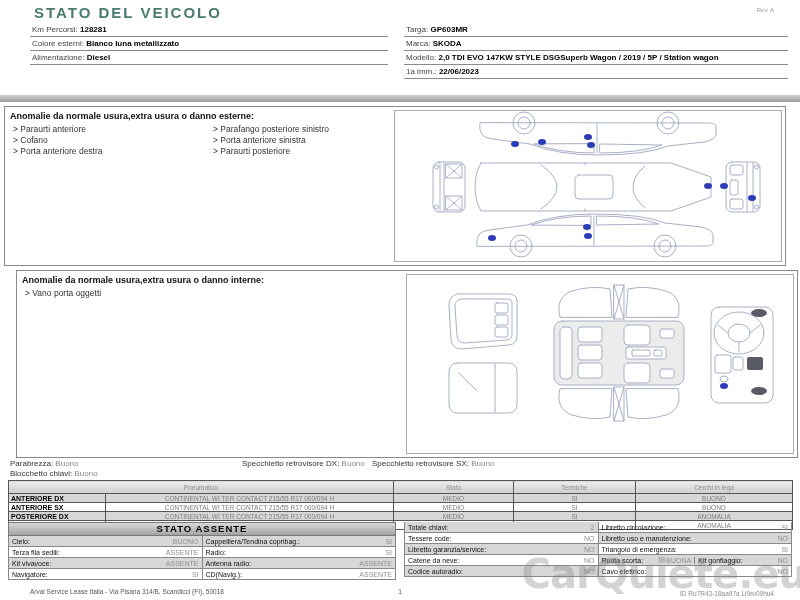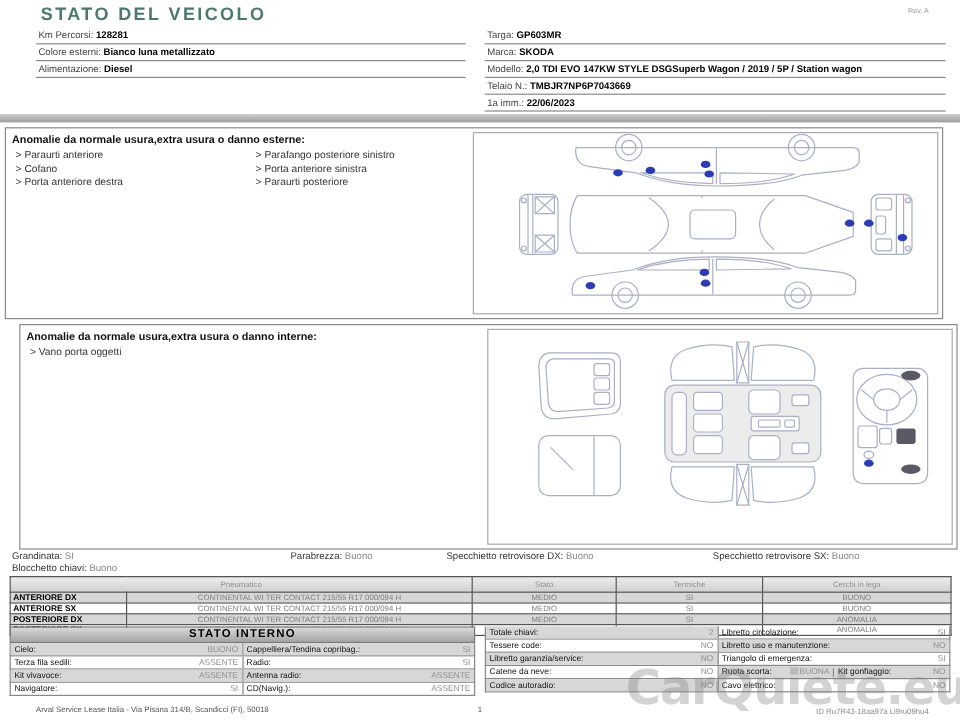--- a/index.html
+++ b/index.html
@@ -89,21 +89,20 @@
 
   <div class="info-block" id="info-left">
       <div class="info-row"><span class="lbl">Km Percorsi: </span><span class="val">128281</span></div>
       <div class="info-row"><span class="lbl">Colore esterni: </span><span class="val">Bianco luna metallizzato</span></div>
       <div class="info-row"><span class="lbl">Alimentazione: </span><span class="val">Diesel</span></div>
     </div>
   <div class="info-block" id="info-right">
       <div class="info-row"><span class="lbl">Targa: </span><span class="val">GP603MR</span></div>
       <div class="info-row"><span class="lbl">Marca: </span><span class="val">SKODA</span></div>
       <div class="info-row"><span class="lbl">Modello: </span><span class="val">2,0 TDI EVO 147KW STYLE DSGSuperb Wagon / 2019 / 5P / Station wagon</span></div>
-      <div class="info-row"><span class="lbl">Telaio N.: </span><span class="val">TMBJR7NP6P7043669</span></div>
       <div class="info-row"><span class="lbl">1a imm.: </span><span class="val">22/06/2023</span></div>
     </div>
 
   <div class="divider"></div>
 
   <div class="anom-box" id="ext-box">
     <div class="anom-heading">Anomalie da normale usura,extra usura o danno esterne:</div>
     <div class="anom-cols">
       <ul id="ext-col1">
           <li>&gt; Paraurti anteriore</li>
@@ -248,21 +247,20 @@
           <rect x="26" y="52" width="10" height="13" rx="2"></rect>
           <ellipse class="darkbit" cx="52" cy="86" rx="8" ry="4"></ellipse>
           <ellipse cx="17" cy="74" rx="4" ry="3"></ellipse>
           <ellipse class="dmg" cx="17" cy="81" rx="4" ry="3"></ellipse>
         </g>
       </svg>
     </div>
   </div>
 
   <div class="cond" id="cond1">
-      <span class="cond-item"><span class="lbl">Grandinata: </span><span class="val">SI</span></span>
       <span class="cond-item"><span class="lbl">Parabrezza: </span><span class="val">Buono</span></span>
       <span class="cond-item"><span class="lbl">Specchietto retrovisore DX: </span><span class="val">Buono</span></span>
       <span class="cond-item"><span class="lbl">Specchietto retrovisore SX: </span><span class="val">Buono</span></span>
     </div>
   <div class="cond" id="cond2"><span class="cond-item"><span class="lbl">Blocchetto chiavi: </span><span class="val">Buono</span></span></div>
 
   <table class="tyres" id="tyres-table">
     <colgroup>
       <col style="width:97px">
         <col style="width:288px">
@@ -304,21 +302,21 @@
           <td class="pos">POSTERIORE SX</td>
           <td>CONTINENTAL WI TER CONTACT 215/55 R17 000/094 H</td>
           <td>MEDIO</td>
           <td>SI</td>
           <td>ANOMALIA</td>
         </tr>
       </tbody>
   </table>
 
   <div class="sec" id="stato-interno">
-    <div class="sec-head">STATO INTERNO</div>
+    <div class="sec-head">STATO ASSENTE</div>
     <div id="stato-interno-rows">
         <div class="pair-row">
           <div class="half shaded">
             <span class="lbl">Cielo: </span>
             <span class="val">BUONO</span>
           </div>
           <div class="half shaded">
             <span class="lbl">Cappelliera/Tendina copribag.: </span>
             <span class="val">SI</span>
           </div>

